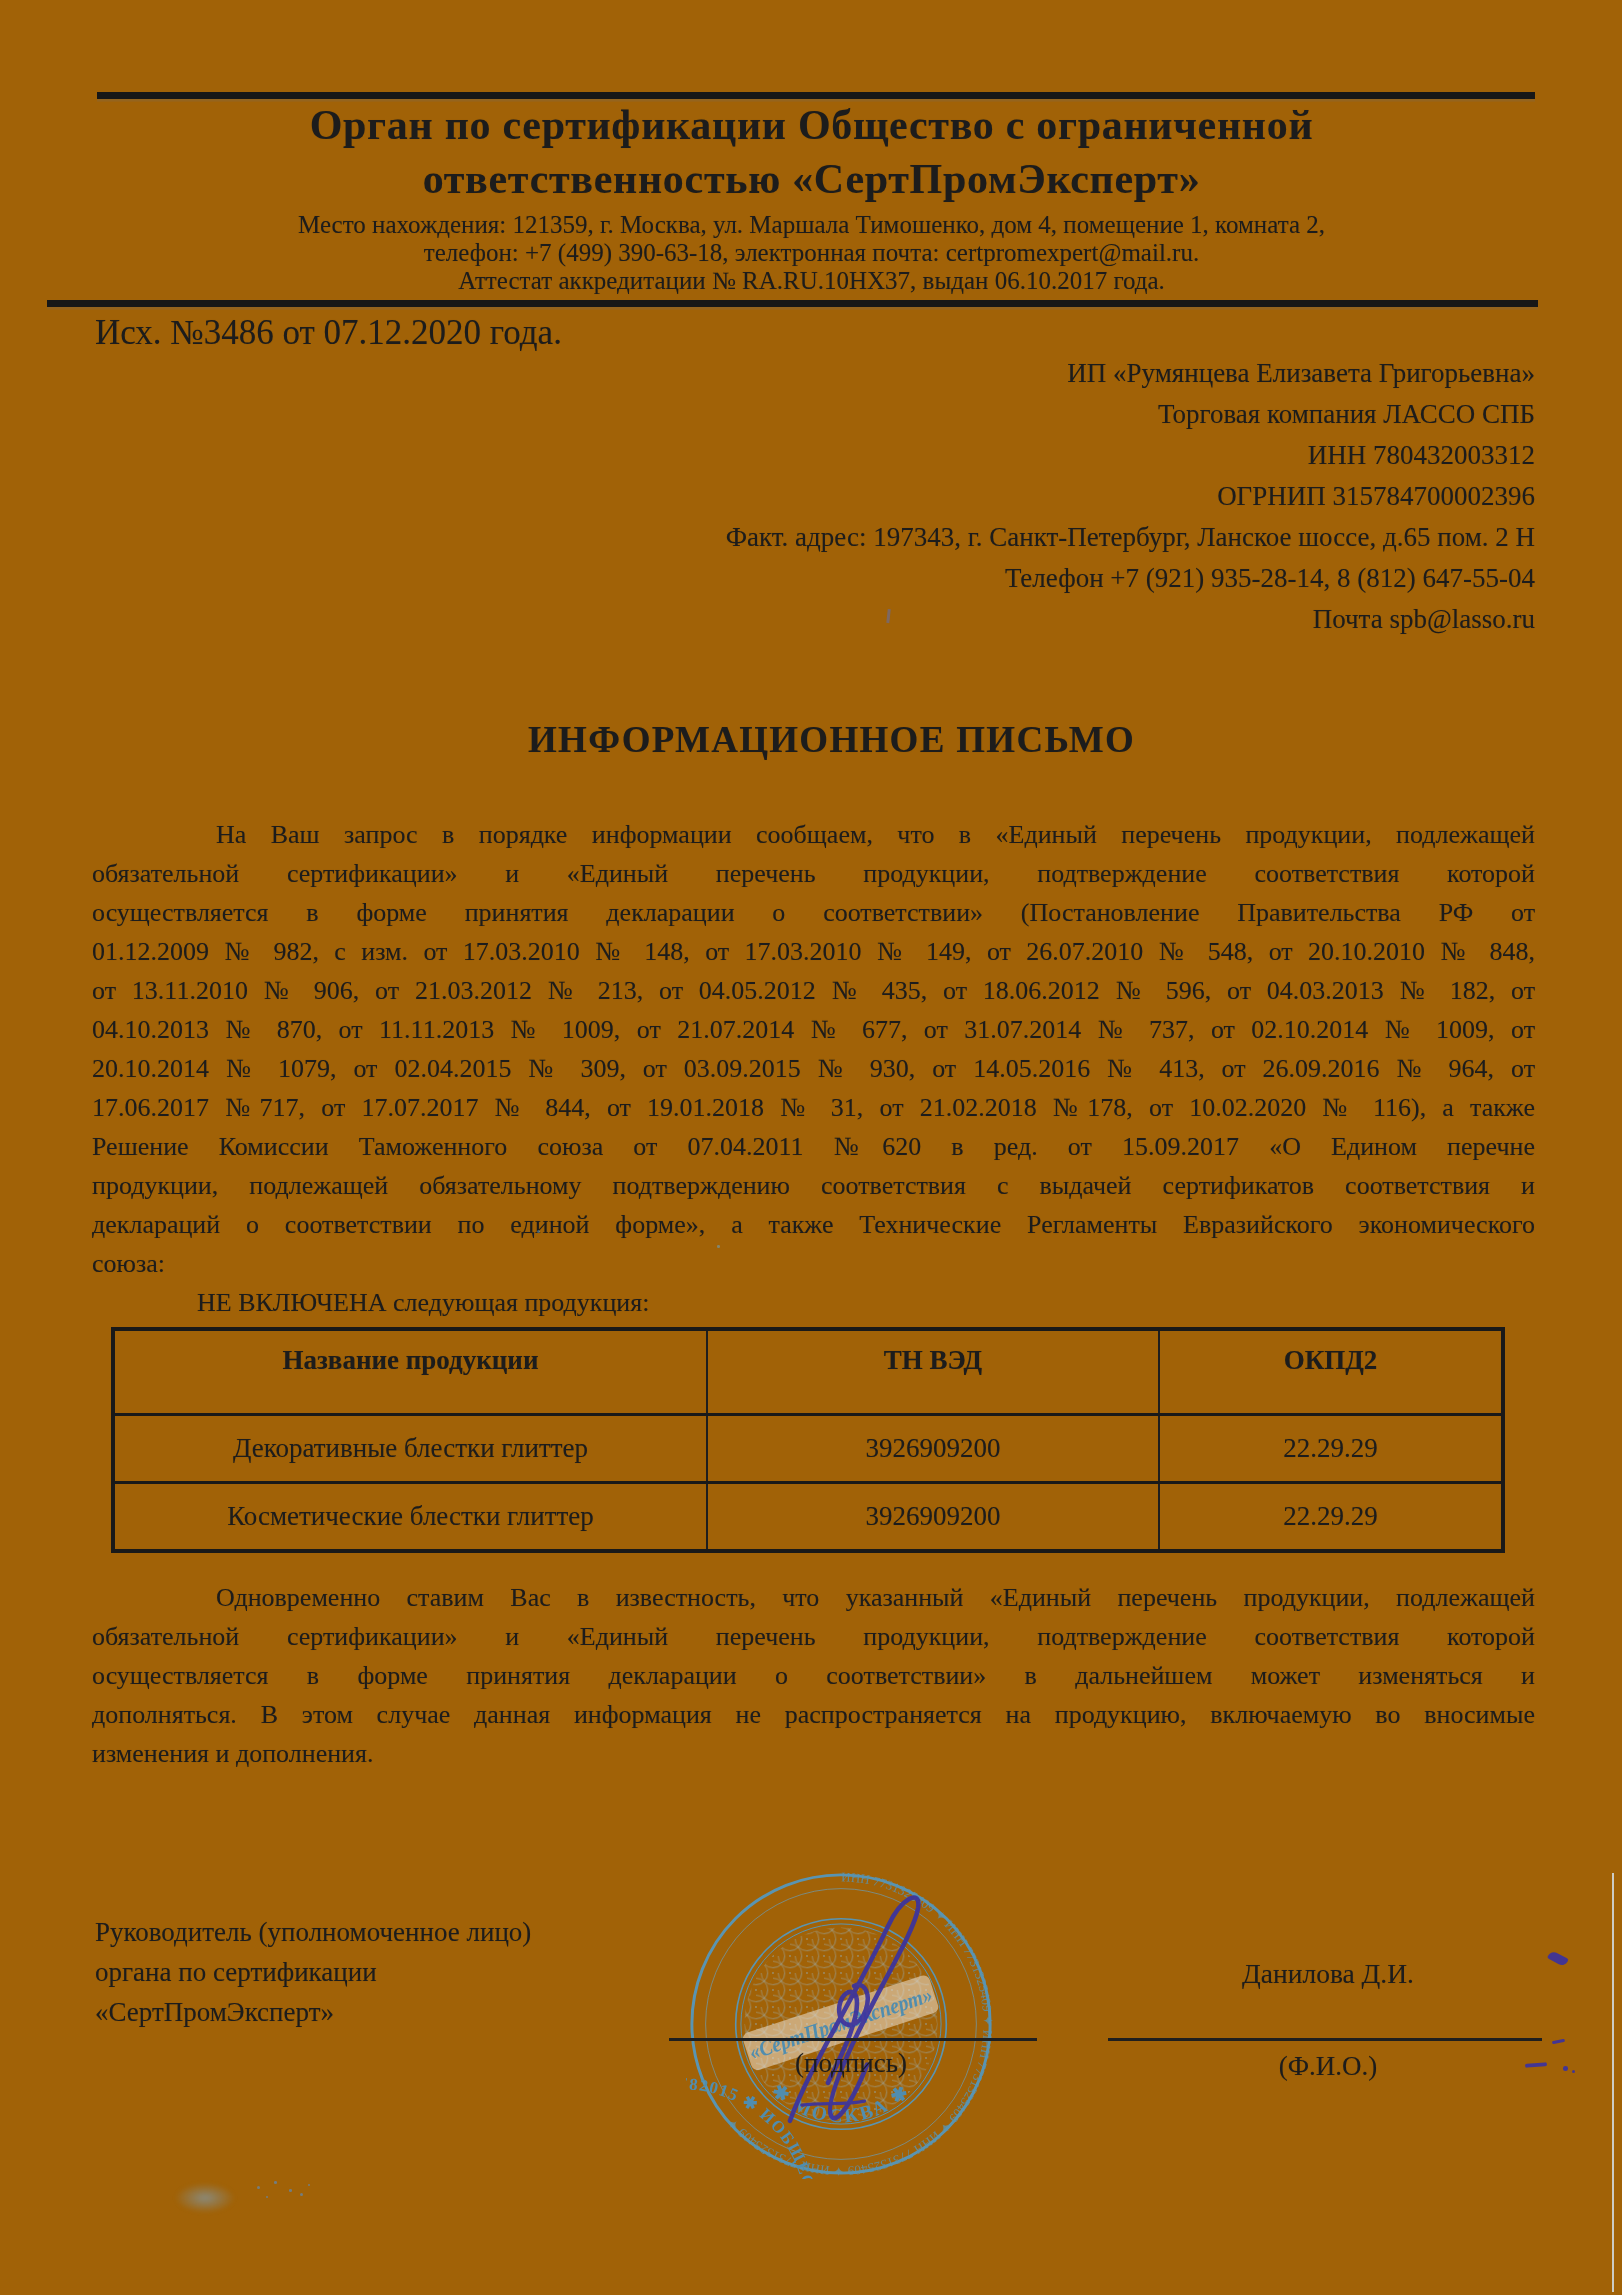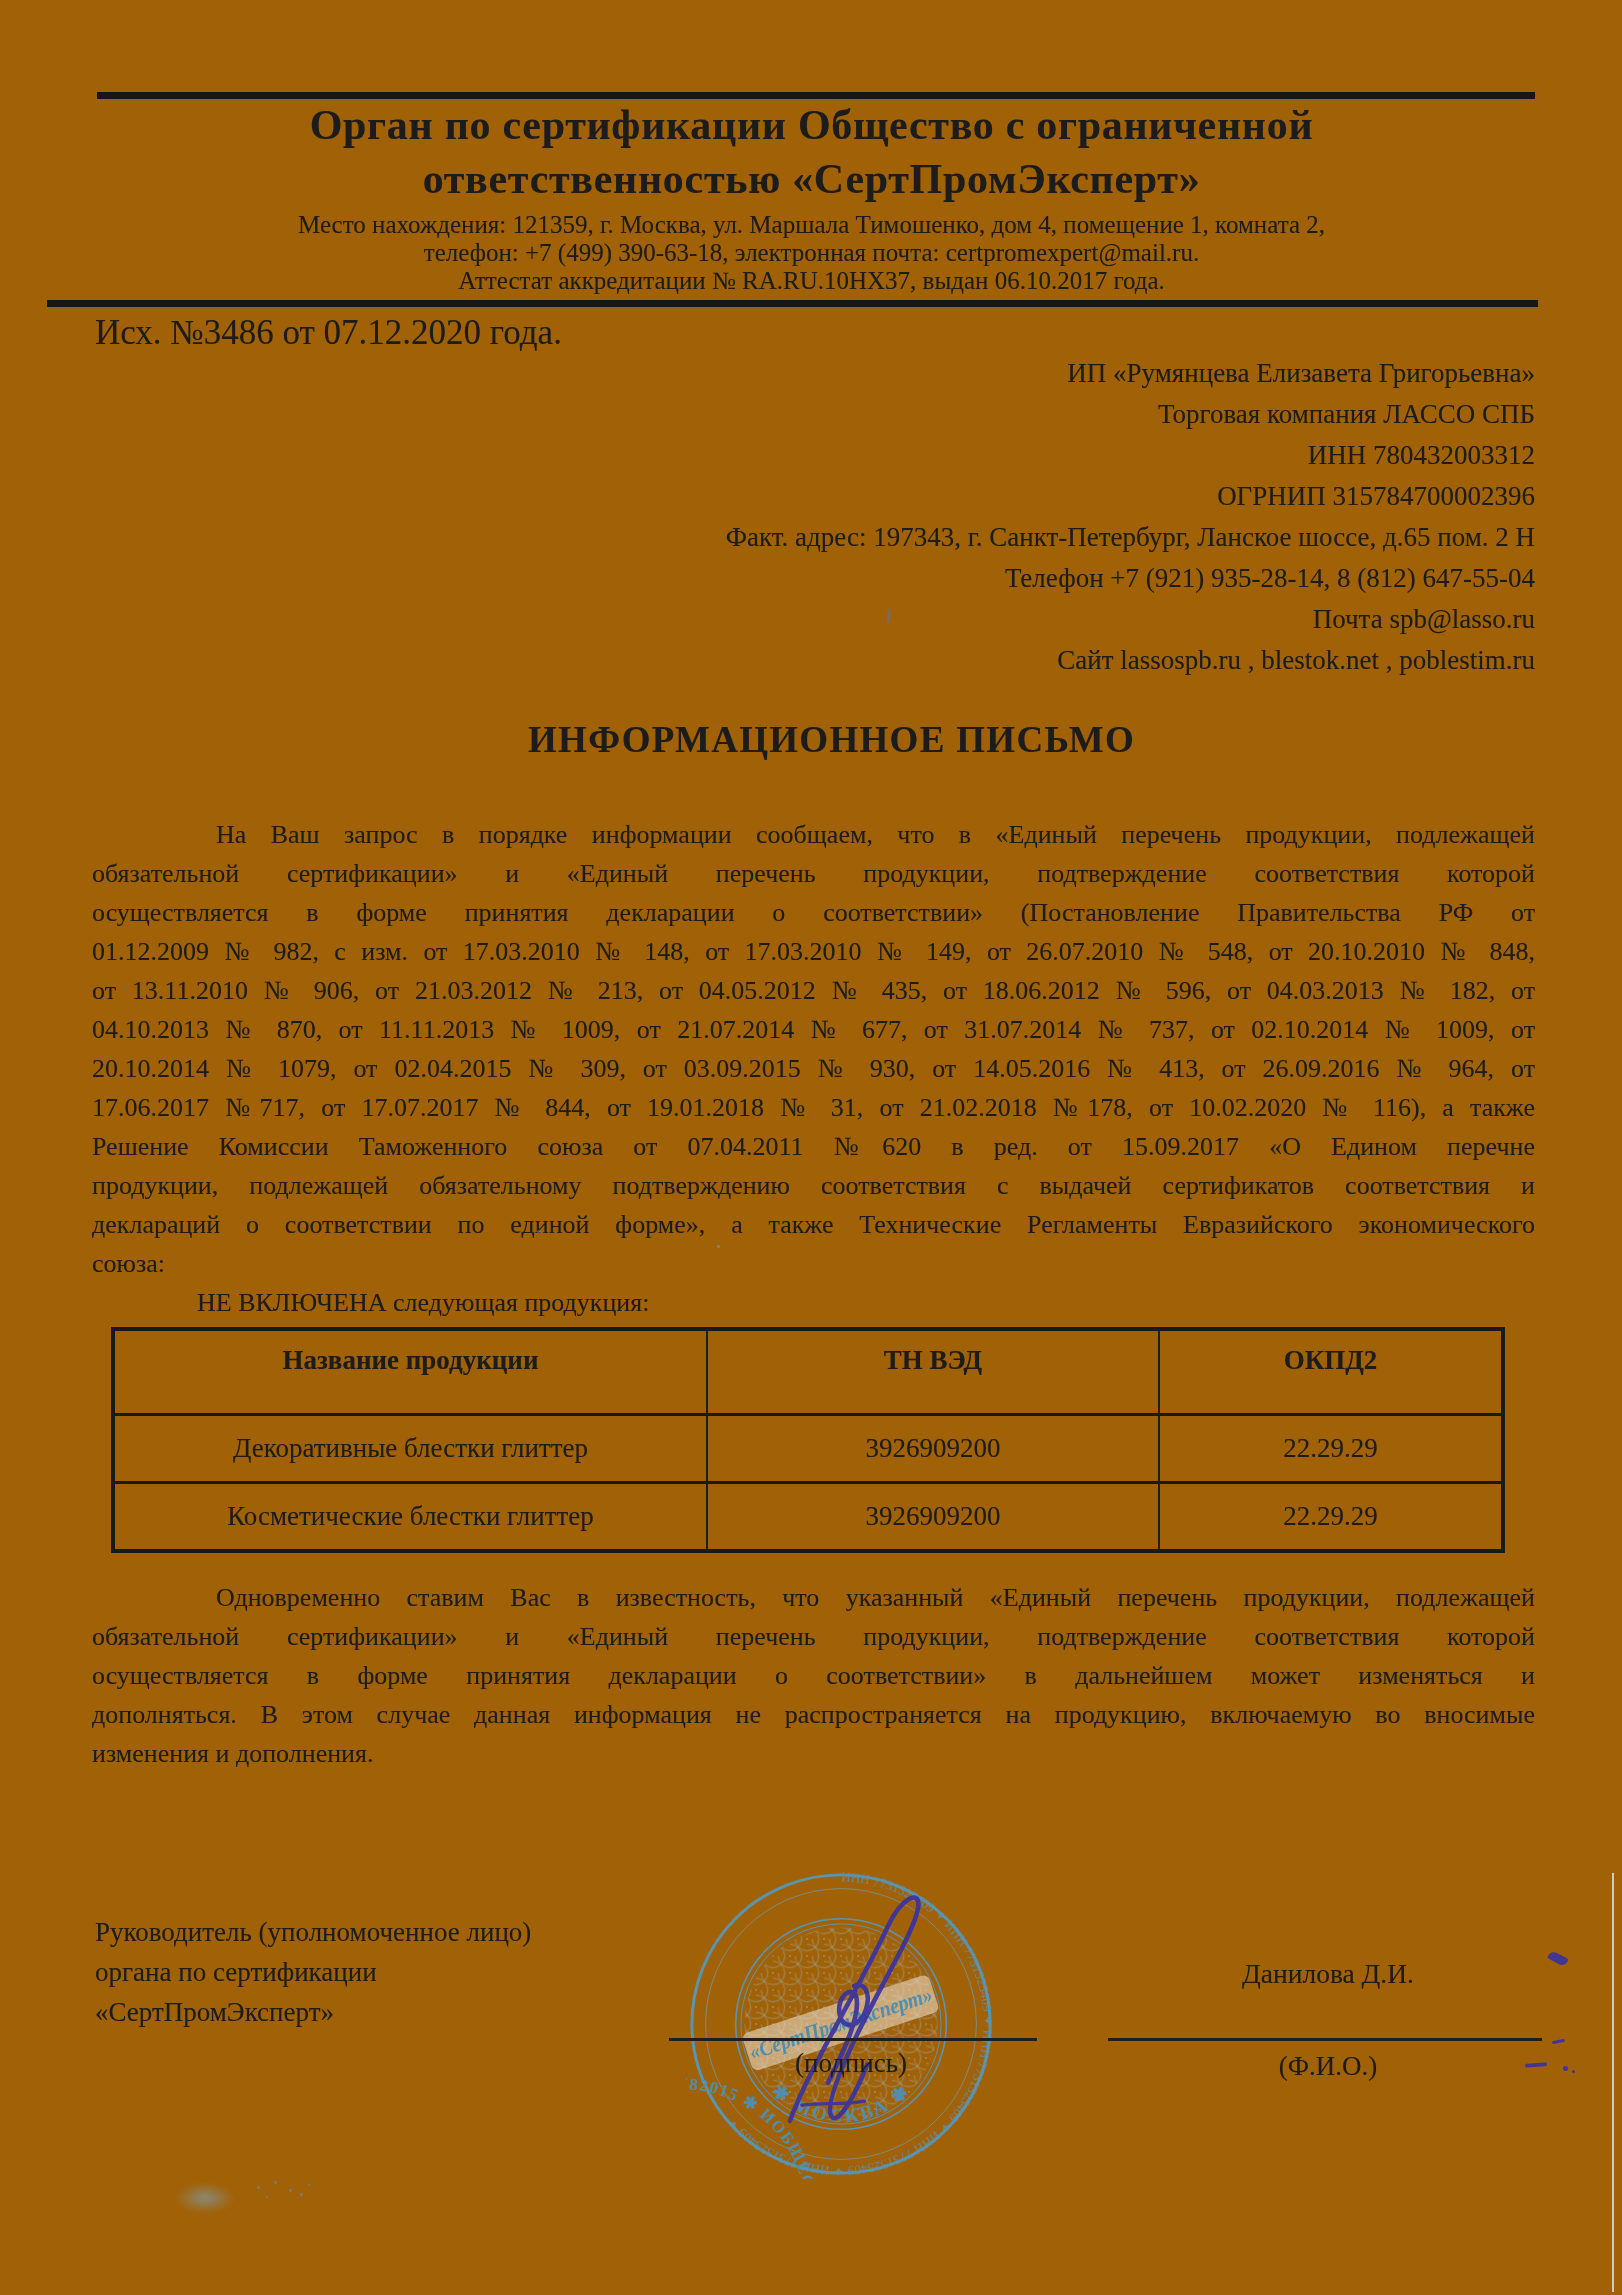--- a/index.html
+++ b/index.html
@@ -95,21 +95,20 @@
   <div class="ref-line txt">Исх. №3486 от 07.12.2020 года.</div>
 
   <div class="recipient txt">
       <div class="rc-line">ИП «Румянцева Елизавета Григорьевна»</div>
       <div class="rc-line">Торговая компания ЛАССО СПБ</div>
       <div class="rc-line">ИНН 780432003312</div>
       <div class="rc-line">ОГРНИП 315784700002396</div>
       <div class="rc-line">Факт. адрес: 197343, г. Санкт-Петербург, Ланское шоссе, д.65 пом. 2 Н</div>
       <div class="rc-line">Телефон +7 (921) 935-28-14, 8 (812) 647-55-04</div>
       <div class="rc-line">Почта spb@lasso.ru</div>
-      <div class="rc-line">Сайт lassospb.ru ,  blestok.net , poblestim.ru</div>
     </div>
 
   <div class="doc-title txt">ИНФОРМАЦИОННОЕ ПИСЬМО</div>
 
   <div class="para para-1 txt">
       <div class="ln j" style="padding-left: 124px;">На Ваш запрос в порядке информации сообщаем, что в «Единый перечень продукции, подлежащей</div>
       <div class="ln j">обязательной сертификации» и «Единый перечень продукции, подтверждение соответствия которой</div>
       <div class="ln j">осуществляется в форме принятия декларации о соответствии» (Постановление Правительства РФ от</div>
       <div class="ln j">01.12.2009 № 982, с изм. от 17.03.2010 № 148, от 17.03.2010 № 149, от 26.07.2010 № 548, от 20.10.2010 № 848,</div>
       <div class="ln j">от 13.11.2010 № 906, от 21.03.2012 № 213, от 04.05.2012 № 435, от 18.06.2012 № 596, от 04.03.2013 № 182, от</div>

